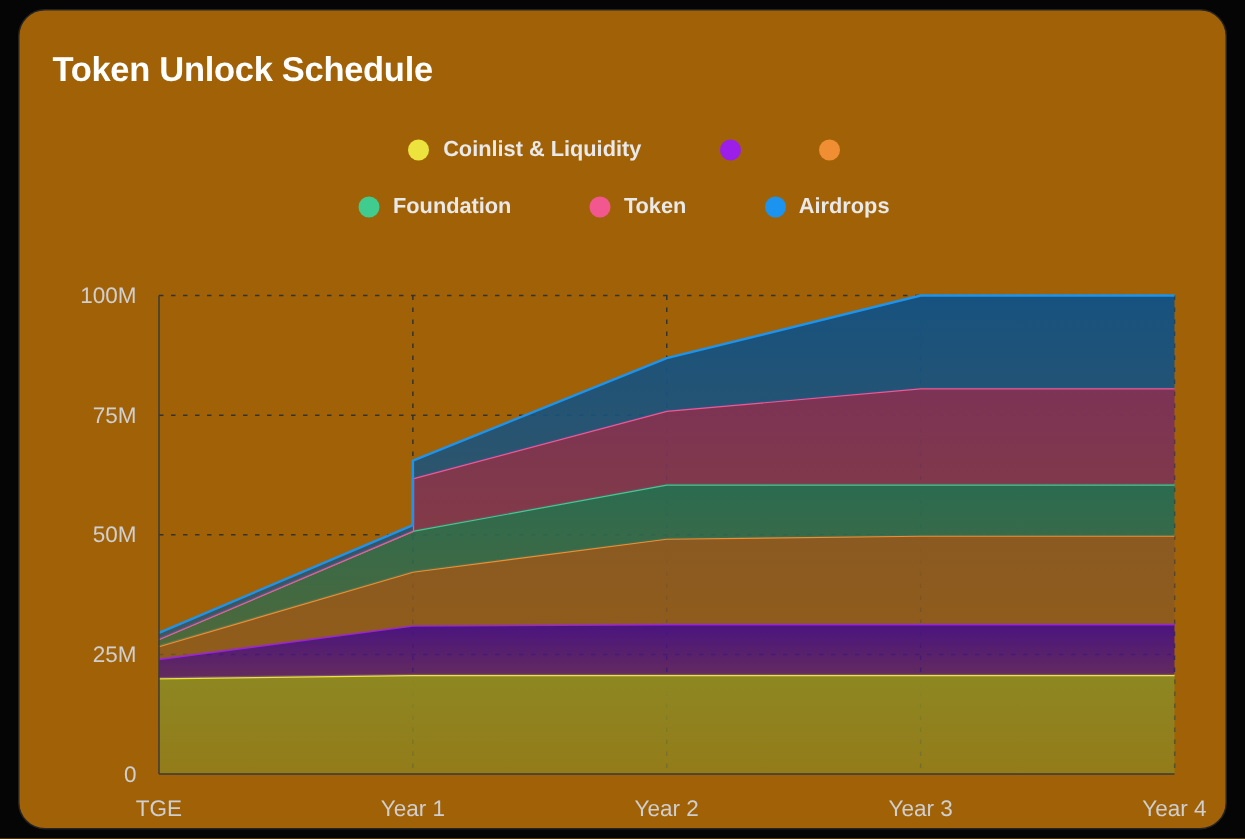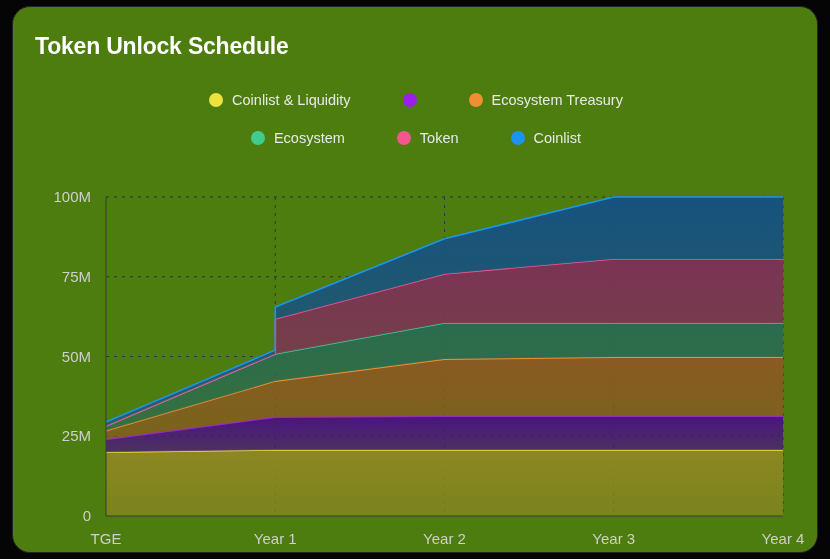--- a/index.html
+++ b/index.html
@@ -6,21 +6,21 @@
   body{
     width:830px;height:559px;
     background:#050505;
     font-family:"Liberation Sans", sans-serif;
     overflow:hidden;
   }
   #card{
     position:absolute;
     left:12px;top:6px;
     width:806px;height:547px;
-    background:#4d7c0f;
+    background:#a16207;
     border:1px solid #242424;
     border-radius:18px;
     box-sizing:border-box;
     overflow:hidden;
   }
   #title{
     position:absolute;
     left:22px;top:26px;
     font-size:23px;
     font-weight:bold;
@@ -46,20 +46,21 @@
   }
   .legend-dot{
     width:14px;height:14px;
     border-radius:50%;
     flex:none;
   }
   .legend-label{
     font-size:14.5px;
     color:#e9e9e9;
     white-space:nowrap;
+    font-weight:bold;
   }
   #plot-wrap{
     position:absolute;
     left:0;top:0;
     width:806px;height:547px;
   }
   svg{display:block;}
   .ytick, .xtick{
     fill:#cfcfcf;
     font-size:15px;
@@ -81,35 +82,34 @@
       <div class="legend-row">
         <div class="legend-item">
           <span class="legend-dot" style="background: rgb(236, 227, 63);"></span>
           <span class="legend-label">Coinlist &amp; Liquidity</span>
         </div>
         <div class="legend-item">
           <span class="legend-dot" style="background: rgb(155, 31, 232);"></span>
         </div>
         <div class="legend-item">
           <span class="legend-dot" style="background: rgb(239, 142, 51);"></span>
-          <span class="legend-label">Ecosystem Treasury</span>
         </div>
       </div>
       <div class="legend-row">
         <div class="legend-item">
           <span class="legend-dot" style="background: rgb(64, 204, 143);"></span>
-          <span class="legend-label">Ecosystem</span>
+          <span class="legend-label">Foundation</span>
         </div>
         <div class="legend-item">
           <span class="legend-dot" style="background: rgb(242, 88, 143);"></span>
           <span class="legend-label">Token</span>
         </div>
         <div class="legend-item">
           <span class="legend-dot" style="background: rgb(28, 148, 239);"></span>
-          <span class="legend-label">Coinlist</span>
+          <span class="legend-label">Airdrops</span>
         </div>
       </div>
     </div>
 
   <div id="plot-wrap">
     <svg id="chart-svg" width="806" height="547" viewBox="0 0 806 547">
       <defs id="chart-defs">
           <linearGradient id="grad0" x1="0" y1="0" x2="0" y2="1">
             <stop offset="0%" stop-color="#8d8722" stop-opacity="1"></stop>
             <stop offset="100%" stop-color="#8d8722" stop-opacity="0.70"></stop>

